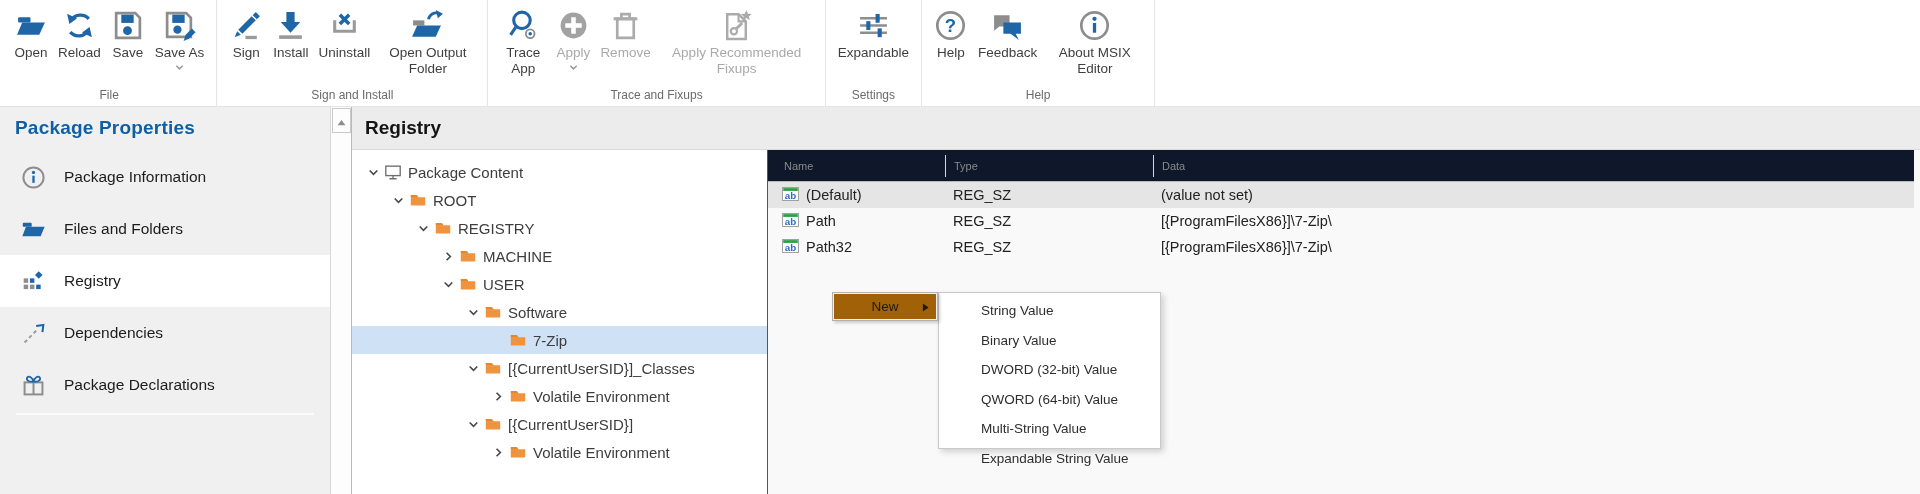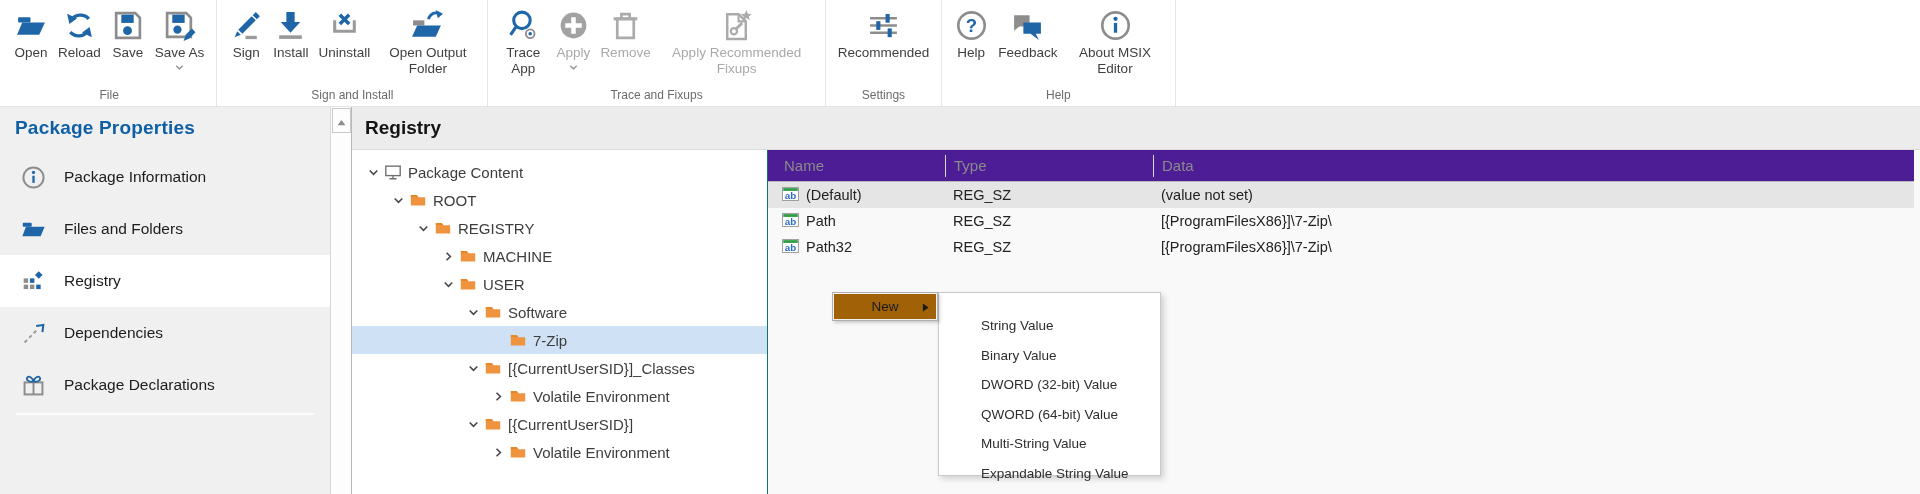--- a/index.html
+++ b/index.html
@@ -69,21 +69,21 @@
   .tree { width:416px; flex:0 0 416px; background:#ffffff; border-right:1px solid #0f766e; padding-top:8px; }
   .tree-row { height:28px; display:flex; align-items:center; }
   .tree-row.selected { background:#cfe1f4; }
   .tchev { width:16px; height:16px; flex:0 0 16px; display:flex; align-items:center; justify-content:center; }
   .ticon { width:18px; height:18px; flex:0 0 18px; margin:0 6px 0 3px; display:flex; align-items:center; justify-content:center; }
   .tlabel { font-size:15px; color:#3d3d3d; white-space:nowrap; }
 
   
   .table { flex:1; display:flex; flex-direction:column; background:#f9f9f9; padding-right:6px; min-width:0; }
   .thead { height:32px; flex:0 0 32px; display:flex; align-items:center;
-           border-bottom:1px solid #b8b8b8; color:#8a8a8a; font-size:15px; background:#4c1d95; }
+           border-bottom:1px solid #b8b8b8; color:#8a8a8a; font-size:11px; background:#0f172a; }
   .col-name { width:177px; flex:0 0 177px; }
   .col-type { width:208px; flex:0 0 208px; }
   .col-data { flex:1; min-width:0; }
   .th { height:22px; line-height:22px; }
   .th.col-name { padding-left:16px; }
   .th.col-type, .th.col-data { border-left:1px solid #d9d9d9; padding-left:8px; }
   .trow { height:26px; display:flex; align-items:center; font-size:14.5px; color:#222222; }
   .trow.selected { background:#e5e5e5; }
   .td { white-space:nowrap; overflow:hidden; }
   .td.col-name { display:flex; align-items:center; gap:7px; padding-left:14px; }
@@ -92,23 +92,23 @@
   
   .newmenu {
     position:absolute; left:832px; top:292px; width:106px; height:29px;
     background:#a16207; border:1px solid #b0b0b0; outline:1px solid #f2f2f2; outline-offset:-2px;
     box-shadow:2px 2px 3px rgba(0,0,0,0.18);
     display:flex; align-items:center; justify-content:center;
     font-size:13.5px; color:#1a1a1a; z-index:5;
   }
   .newmenu-arrow { position:absolute; right:8px; top:10px; display:flex; }
   .submenu {
-    position:absolute; left:938px; top:292px; width:223px; height:184px;
+    position:absolute; left:938px; top:292px; width:223px; height:157px;
     background:#ffffff; border:1px solid #c9c9c9;
-    box-shadow:3px 3px 6px rgba(0,0,0,0.16); padding-top:18px; z-index:4;
+    box-shadow:3px 3px 6px rgba(0,0,0,0.16); padding-top:3px; z-index:4;
   }
   .submenu-item { height:29.5px; line-height:29.5px; padding-left:42px; font-size:13.5px; color:#2e2e2e; white-space:nowrap; }
 </style>
 </head>
 <body>
 
 <div id="app" data-name="app-window">
 
   <div class="ribbon" data-name="ribbon">
       <div class="rgroup" data-name="ribbon-group-file">
@@ -268,21 +268,21 @@
                 <g stroke="#8d8d8d" stroke-width="2.4">
                   <path d="M3 9h26M3 16h26M3 23h26"></path>
                 </g>
                 <g fill="#1f66a9">
                   <rect x="18" y="4.8" width="4" height="8.5"></rect>
                   <rect x="9" y="11.8" width="4" height="8.5"></rect>
                   <rect x="20" y="18.8" width="4" height="8.5"></rect>
                 </g>
               </svg>
             </span>
-            <div class="rlabel" data-name="ribbon-button-label">Recommended</div>
+            <div class="rlabel" data-name="ribbon-button-label">Expandable</div>
           </div>
         </div>
         <div class="rgroup-label" data-name="ribbon-group-label">Settings</div>
       </div>
       <div class="rgroup" data-name="ribbon-group-help">
         <div class="rrow" data-name="ribbon-group-buttons">
           <div class="rbtn" data-name="help-button">
             <span class="ricon" data-name="help-icon">
               <svg viewBox="0 0 32 32" width="33" height="33">
                 <circle cx="16" cy="16" r="12.8" fill="none" stroke="#8d8d8d" stroke-width="2.6"></circle>

